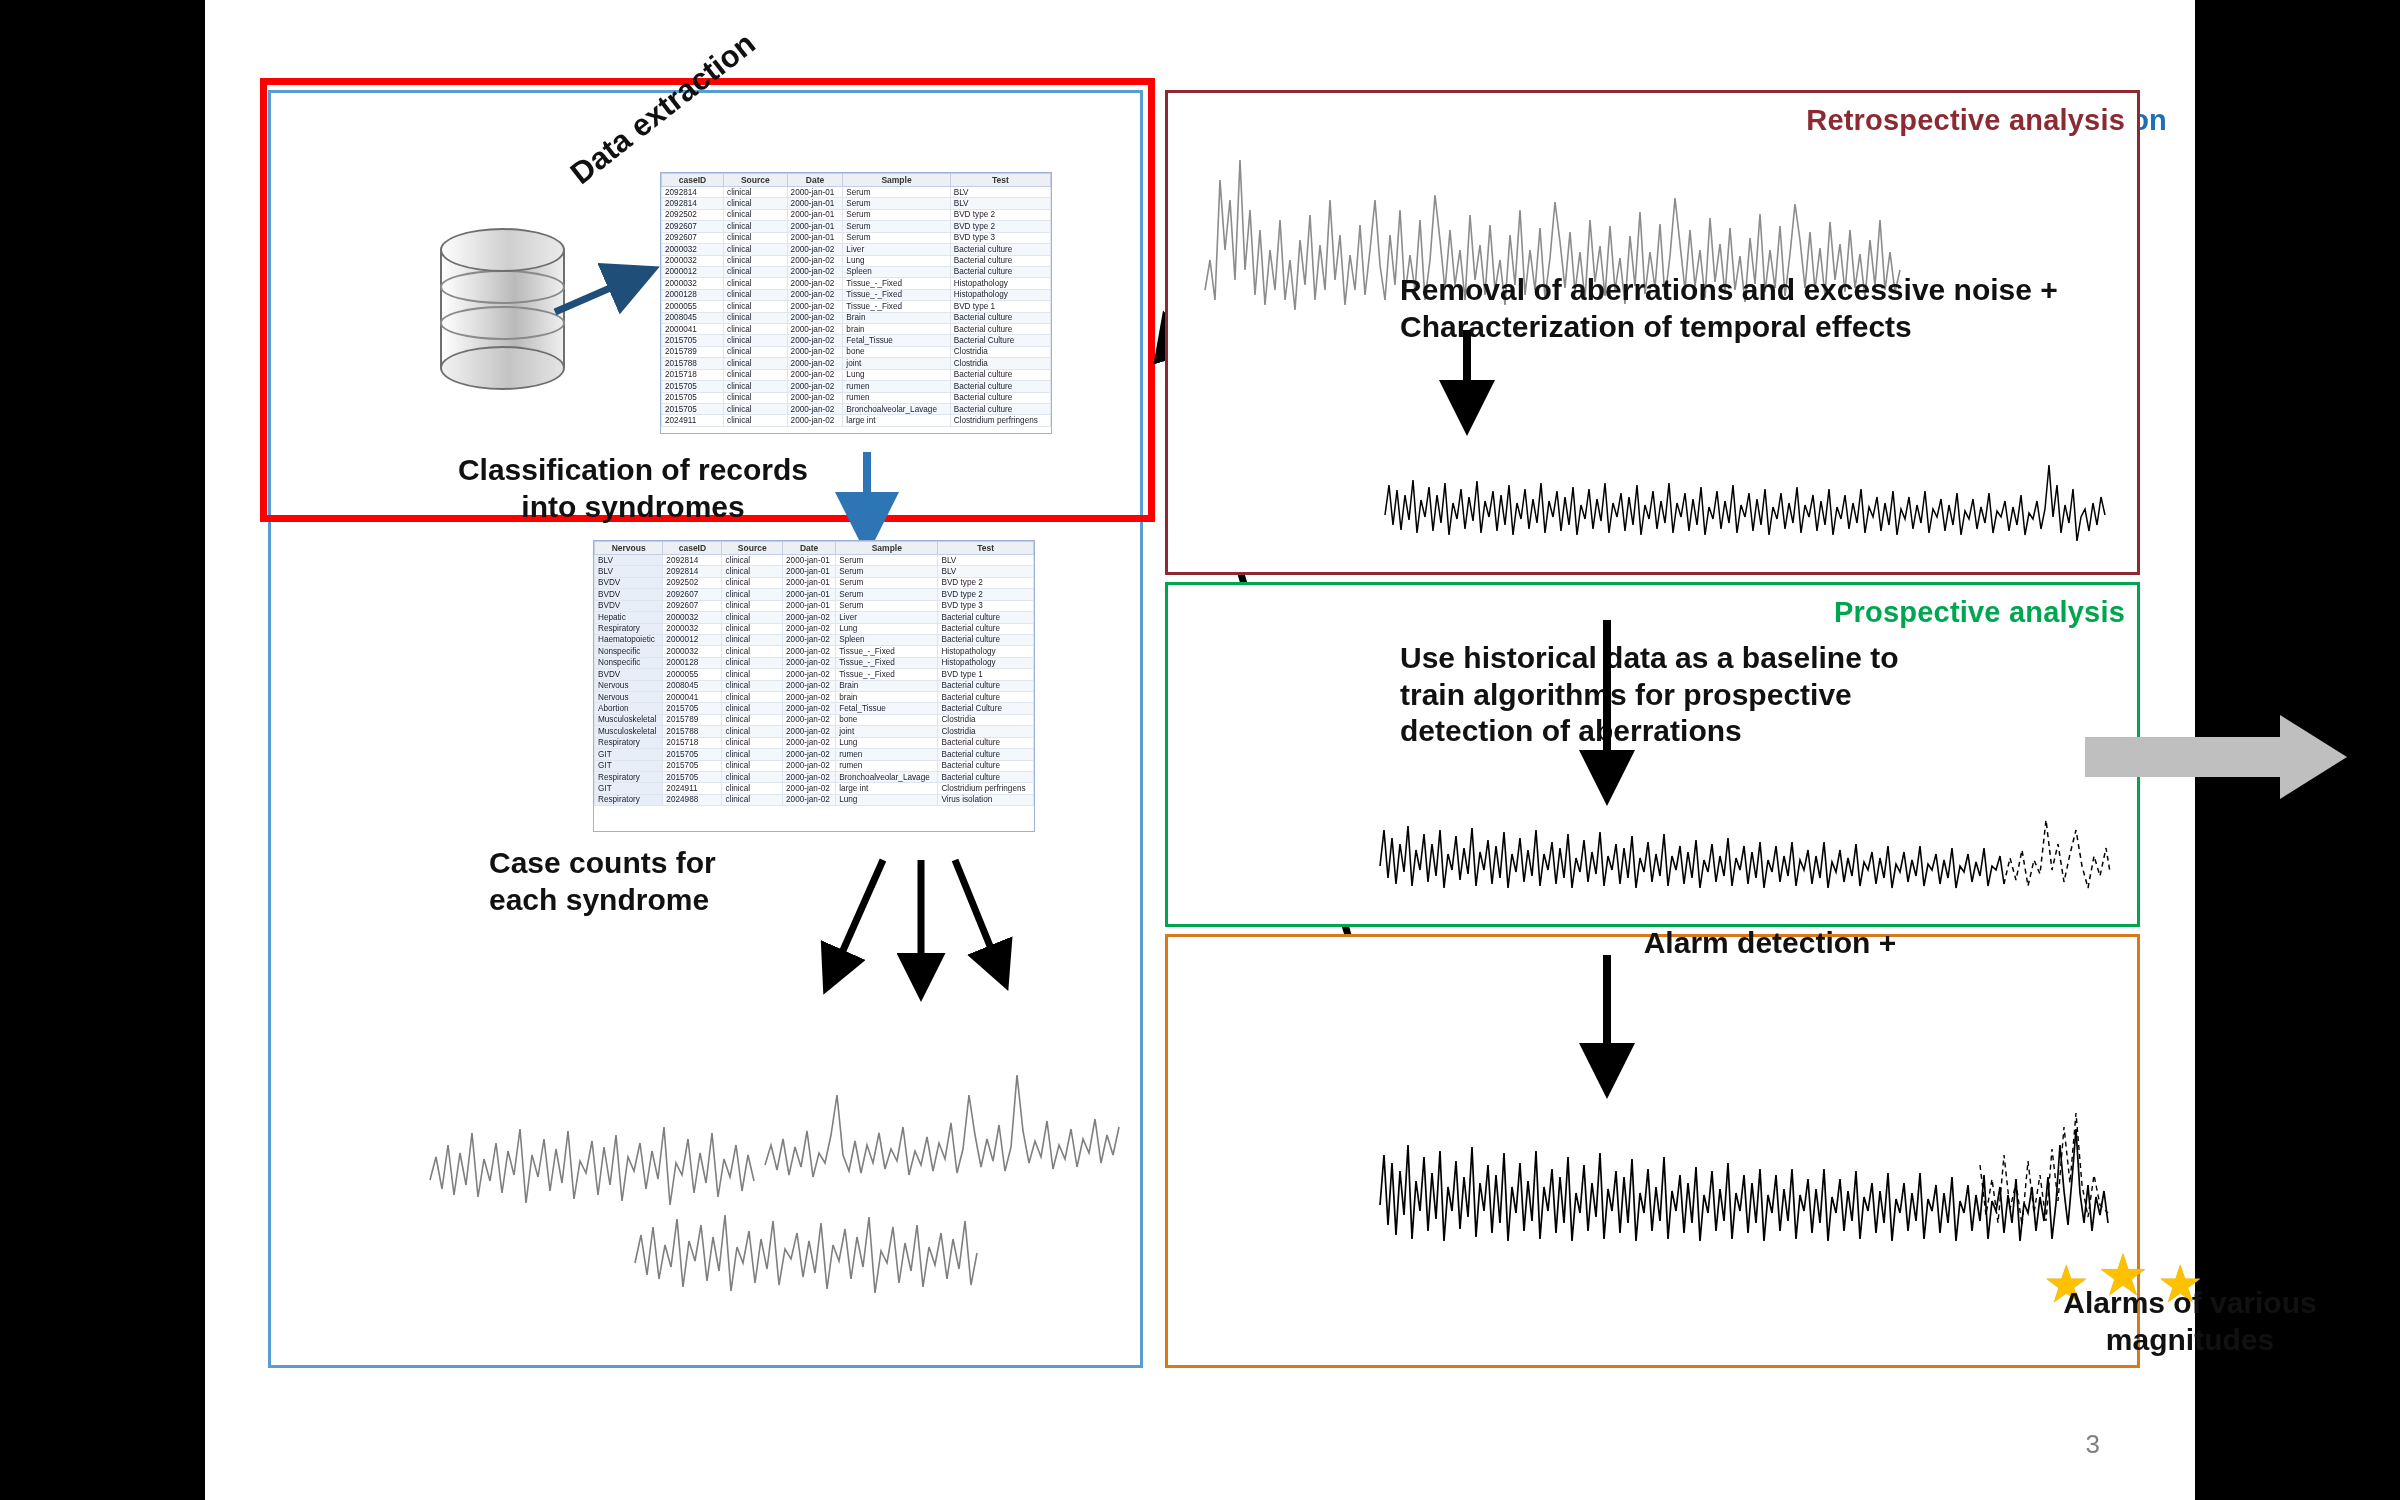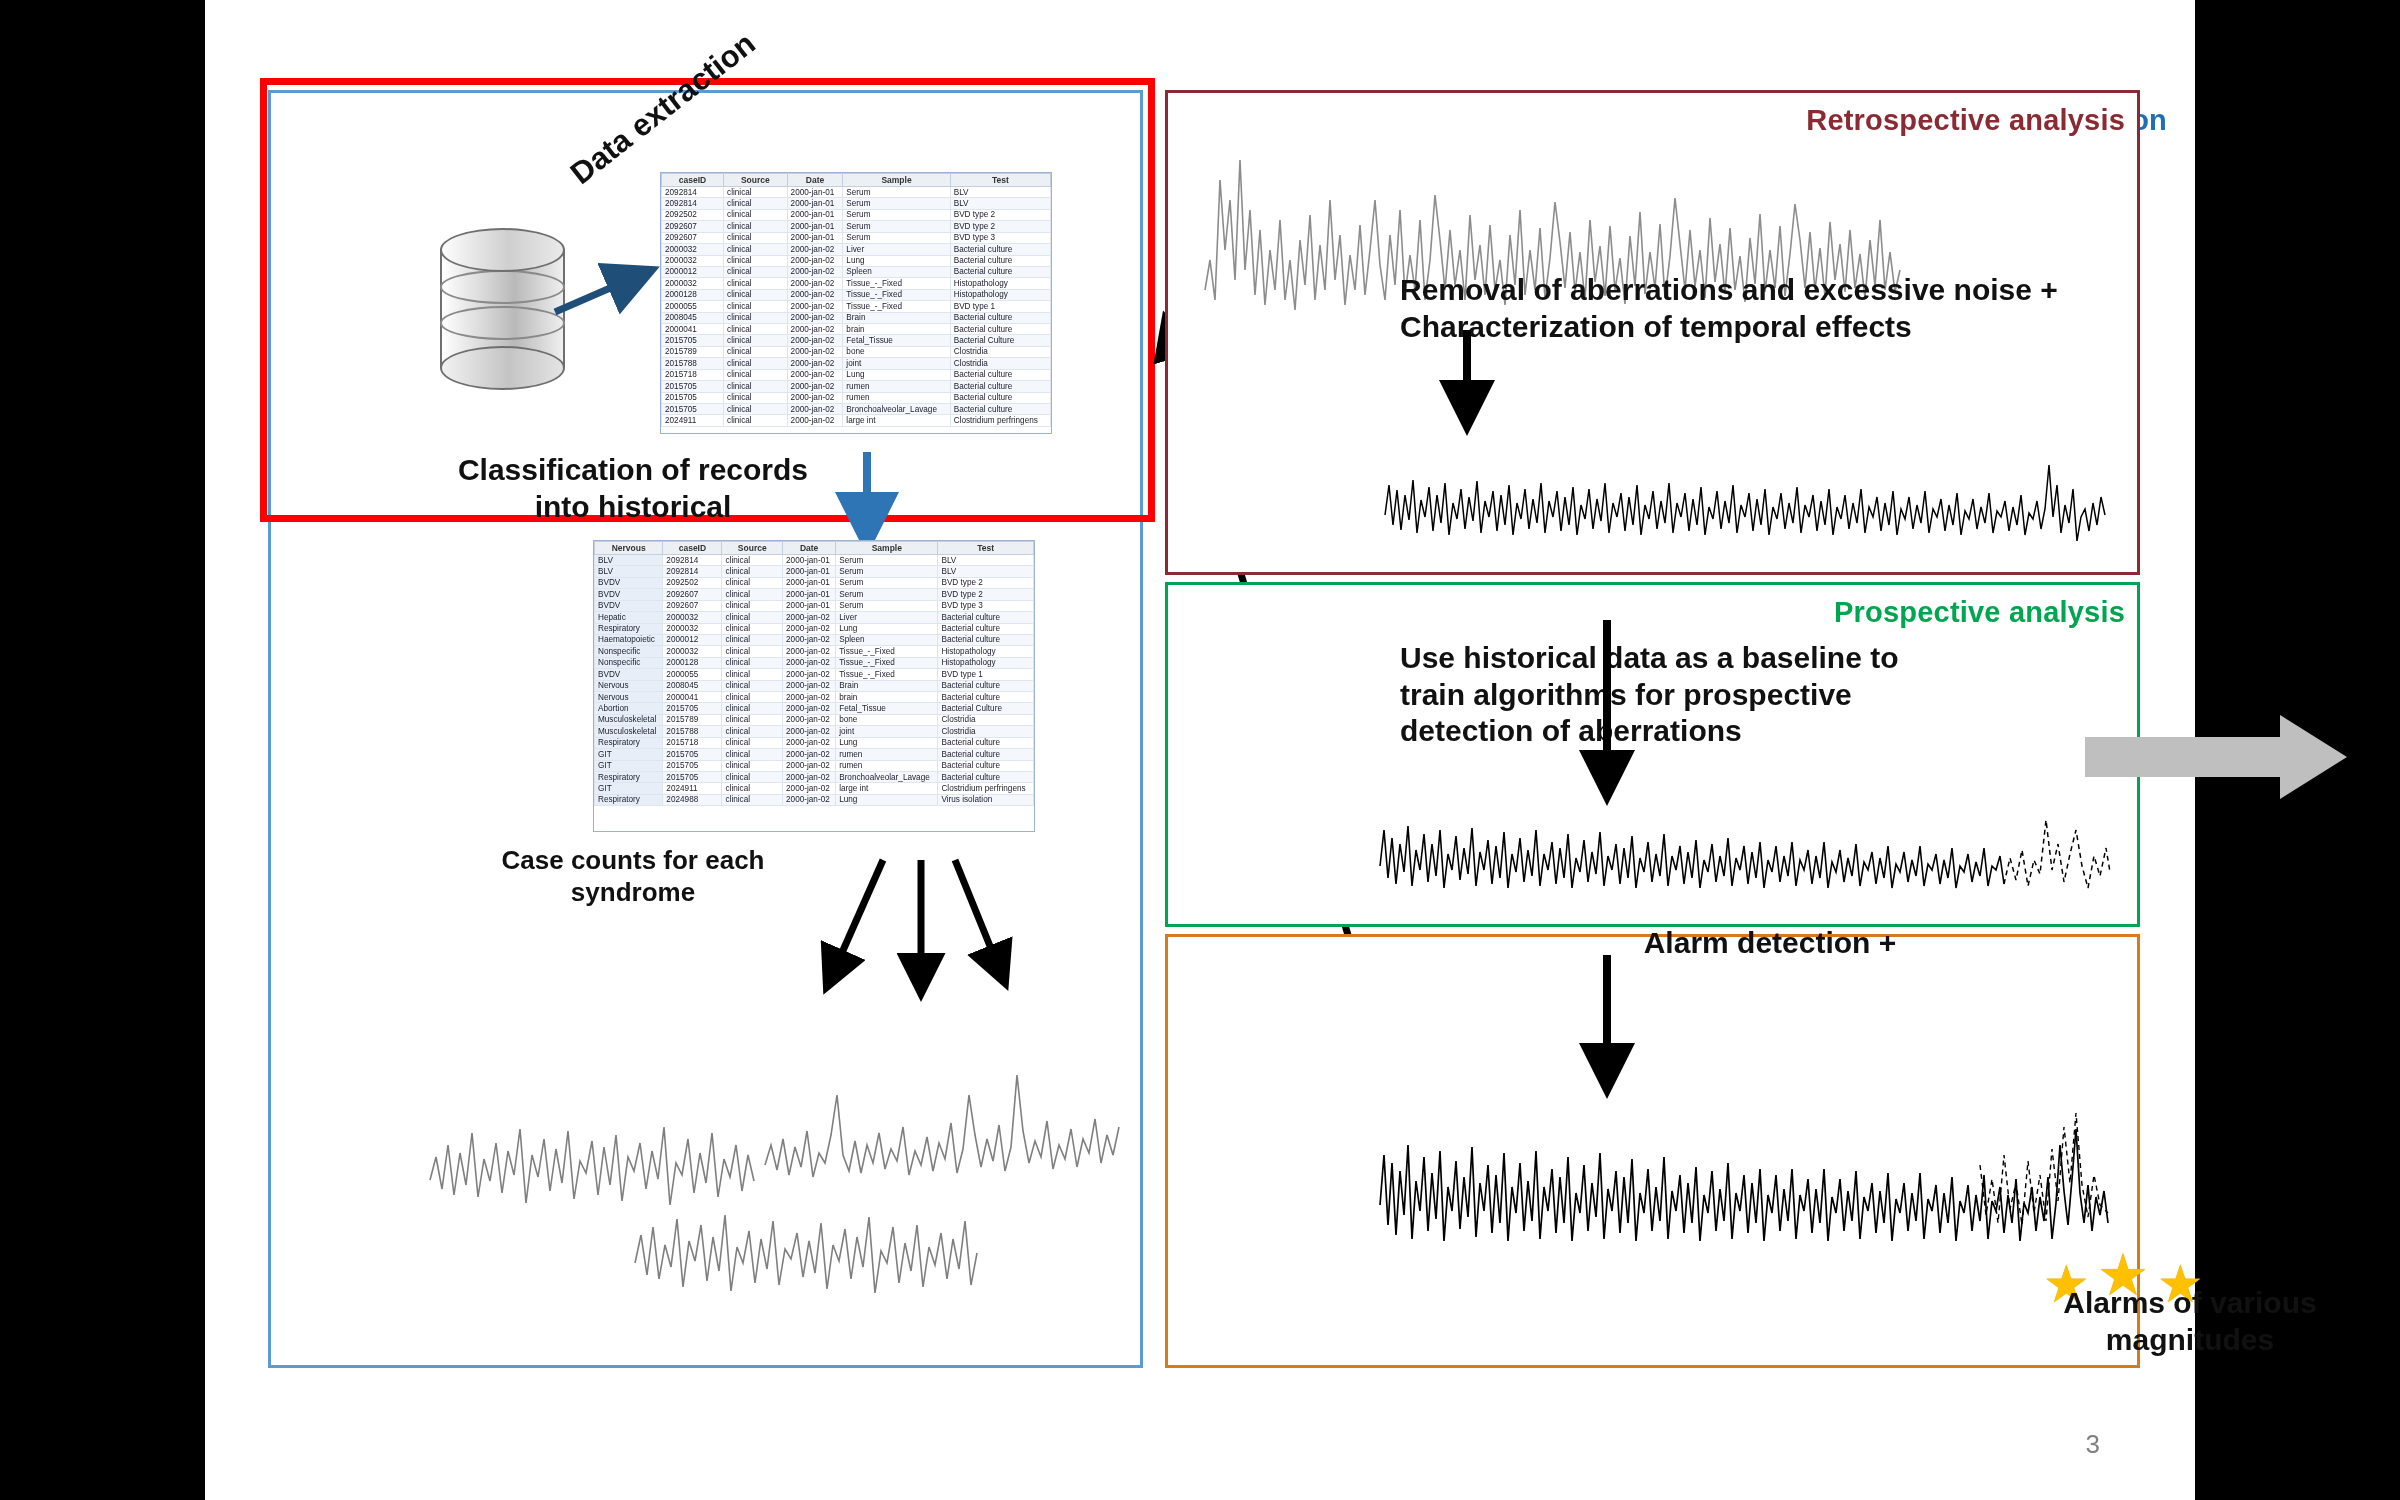--- a/index.html
+++ b/index.html
@@ -39,21 +39,21 @@
   .mini-table th{background:#eceff4;border:1px solid #c3cfe0;font-weight:bold;font-size:8.5px;padding:1px 14px;text-align:center;color:#333;}
   .mini-table td{border:1px solid #dfe5ee;padding:0.5px 3px;white-space:nowrap;font-size:8.2px;line-height:1.15;}
   .mini-table tr:nth-child(even) td{background:#f4f7fb;}
   #table-records{left:455px;top:172px;width:390px;height:260px;}
   #table-syndromes{left:388px;top:540px;width:440px;height:290px;}
   #table-syndromes td.syn{background:#e8eef8;font-weight:normal;}
 
   
   .txt{position:absolute;font-weight:bold;color:#111;line-height:1.22;}
   #txt-classification{left:243px;top:452px;width:370px;font-size:30px;text-align:center;}
-  #txt-casecounts{left:278px;top:845px;width:300px;font-size:26px;text-align:center;}
+  #txt-casecounts{left:284px;top:845px;width:300px;font-size:30px;}
   #txt-retro{left:1195px;top:272px;width:700px;font-size:30px;}
   #txt-prosp{left:1195px;top:640px;width:560px;font-size:30px;}
   #txt-alarm{left:1430px;top:925px;width:270px;font-size:30px;text-align:center;}
   #txt-autocorr{left:1430px;top:1015px;width:480px;font-size:30px;text-align:left;}
   #txt-alarms-mag{left:1855px;top:1285px;width:260px;font-size:30px;text-align:center;}
 
   
   .arrow{position:absolute;}
   svg{overflow:visible;}
   .series{position:absolute;}
@@ -257,21 +257,21 @@
             <td>2024911</td>
             <td>clinical</td>
             <td>2000-jan-02</td>
             <td>large int</td>
             <td>Clostridium perfringens</td>
           </tr>
         </tbody>
     </table>
   </div>
 
-  <div class="txt" id="txt-classification">Classification of records into historical</div>
+  <div class="txt" id="txt-classification">Classification of records into syndromes</div>
 
   <svg class="arrow" style="left:640px;top:452px;" width="60" height="120">
     <line x1="22" y1="0" x2="22" y2="88" stroke="#2e75b6" stroke-width="8" marker-end="url(#ahBlue2)"></line>
   </svg>
 
   <div class="mini-table" id="table-syndromes">
     <table>
       <thead>
           <tr>
             <th>Nervous</th>

